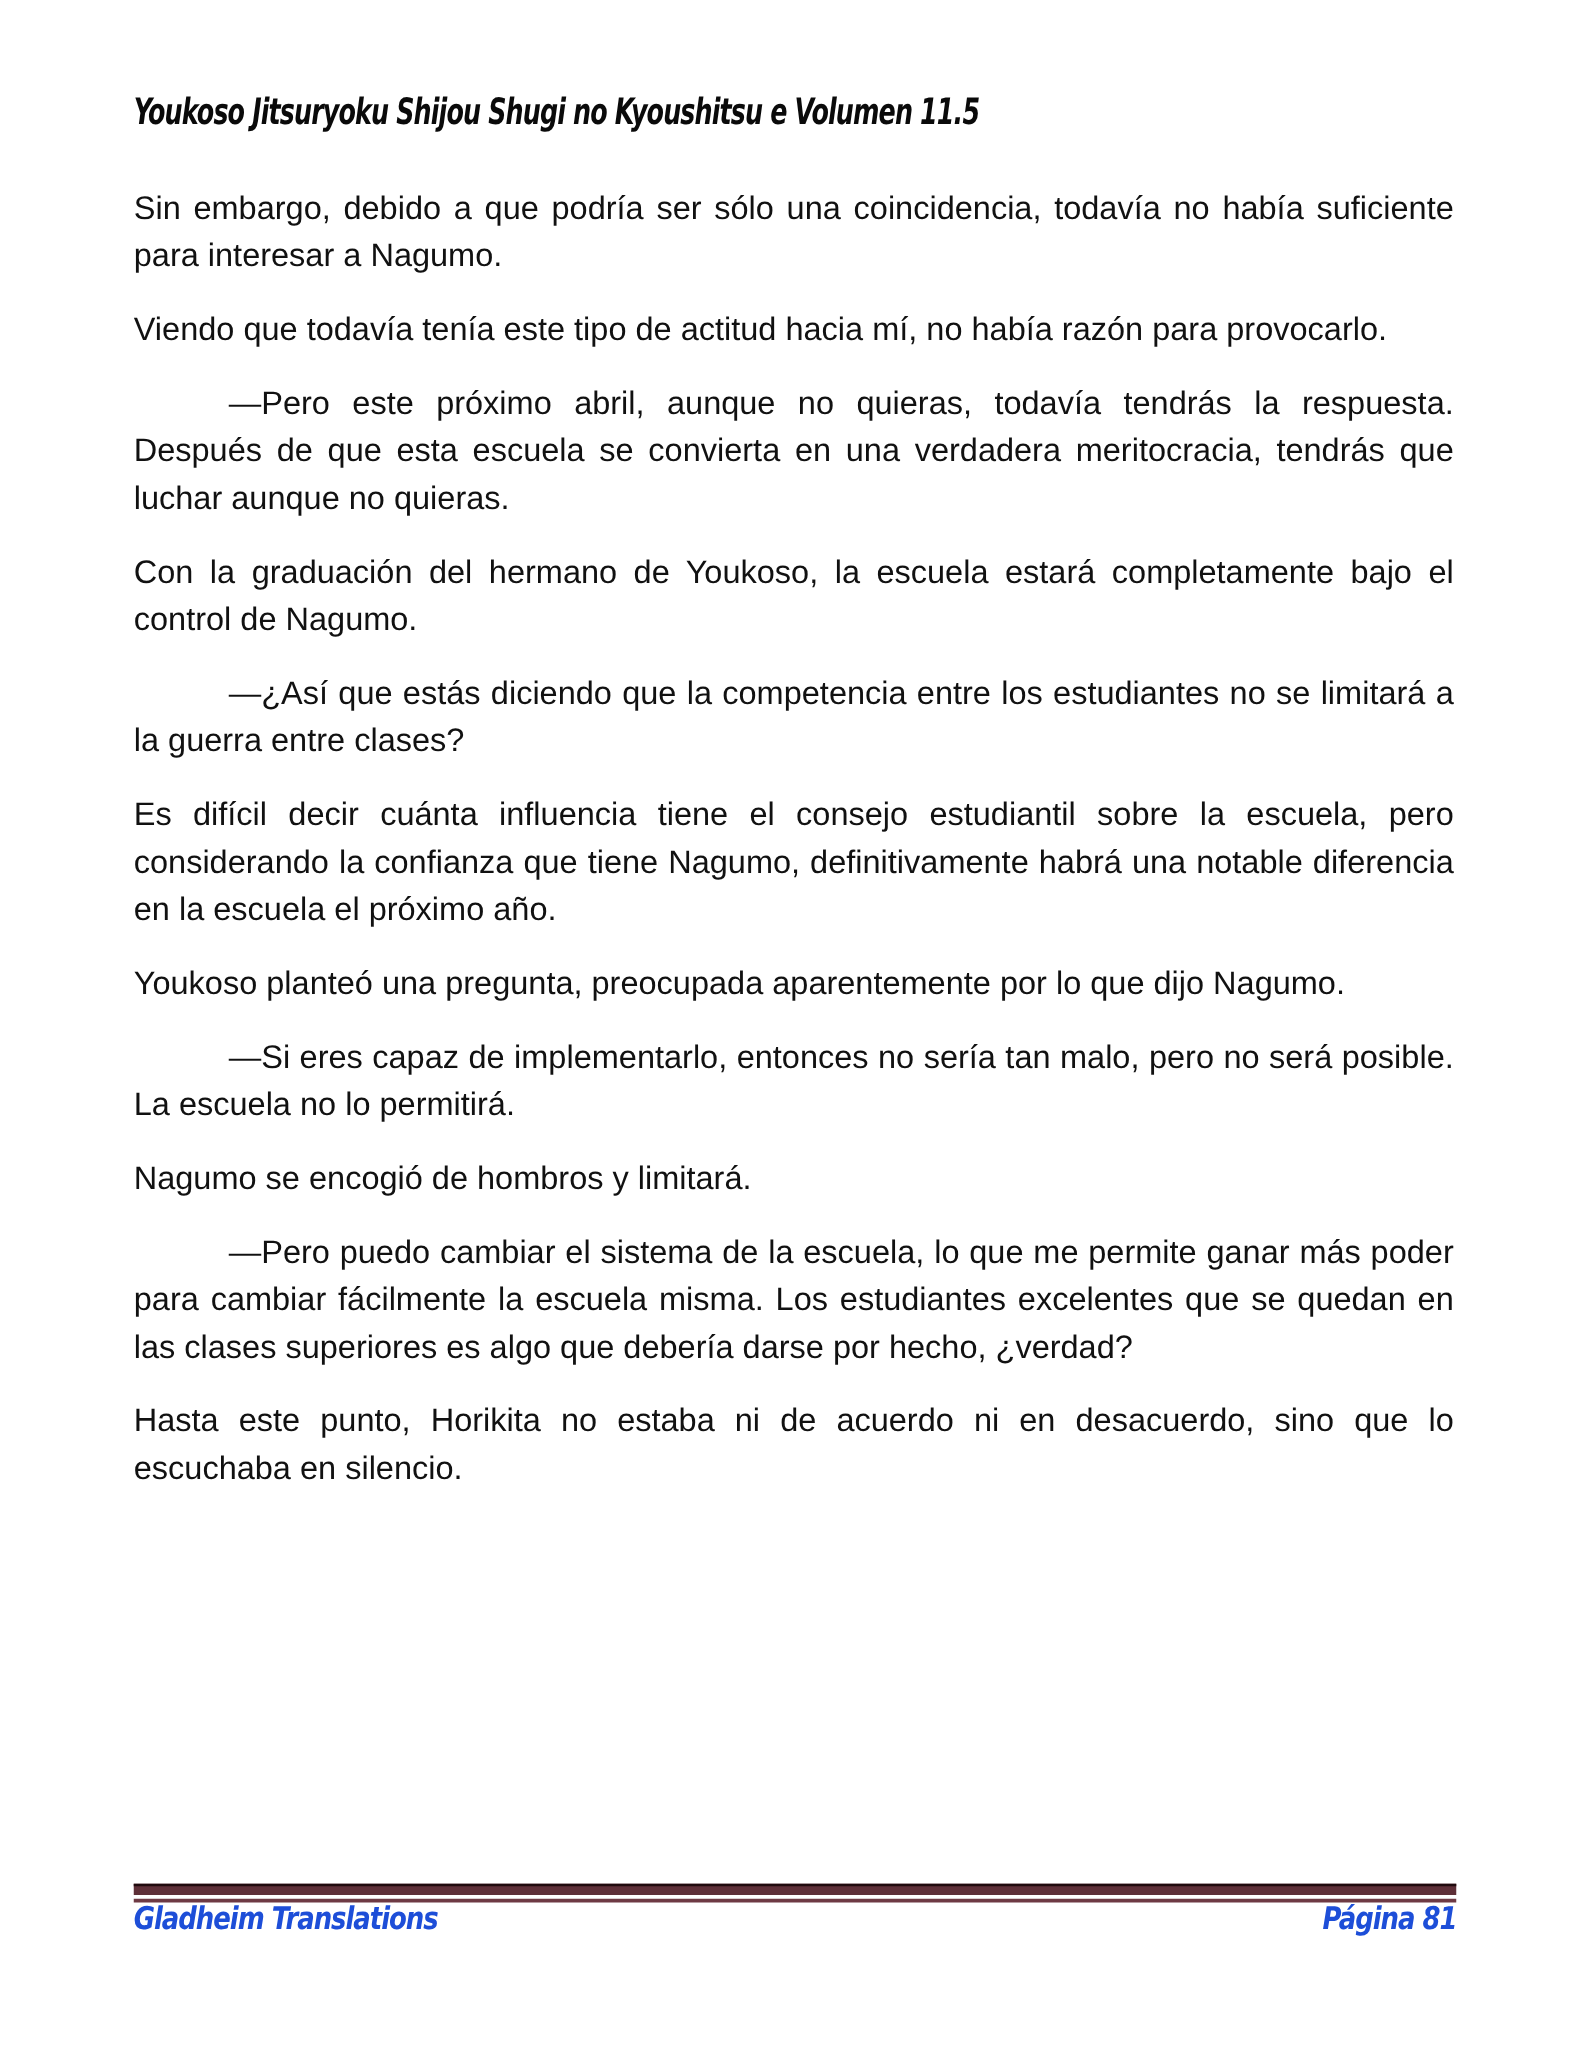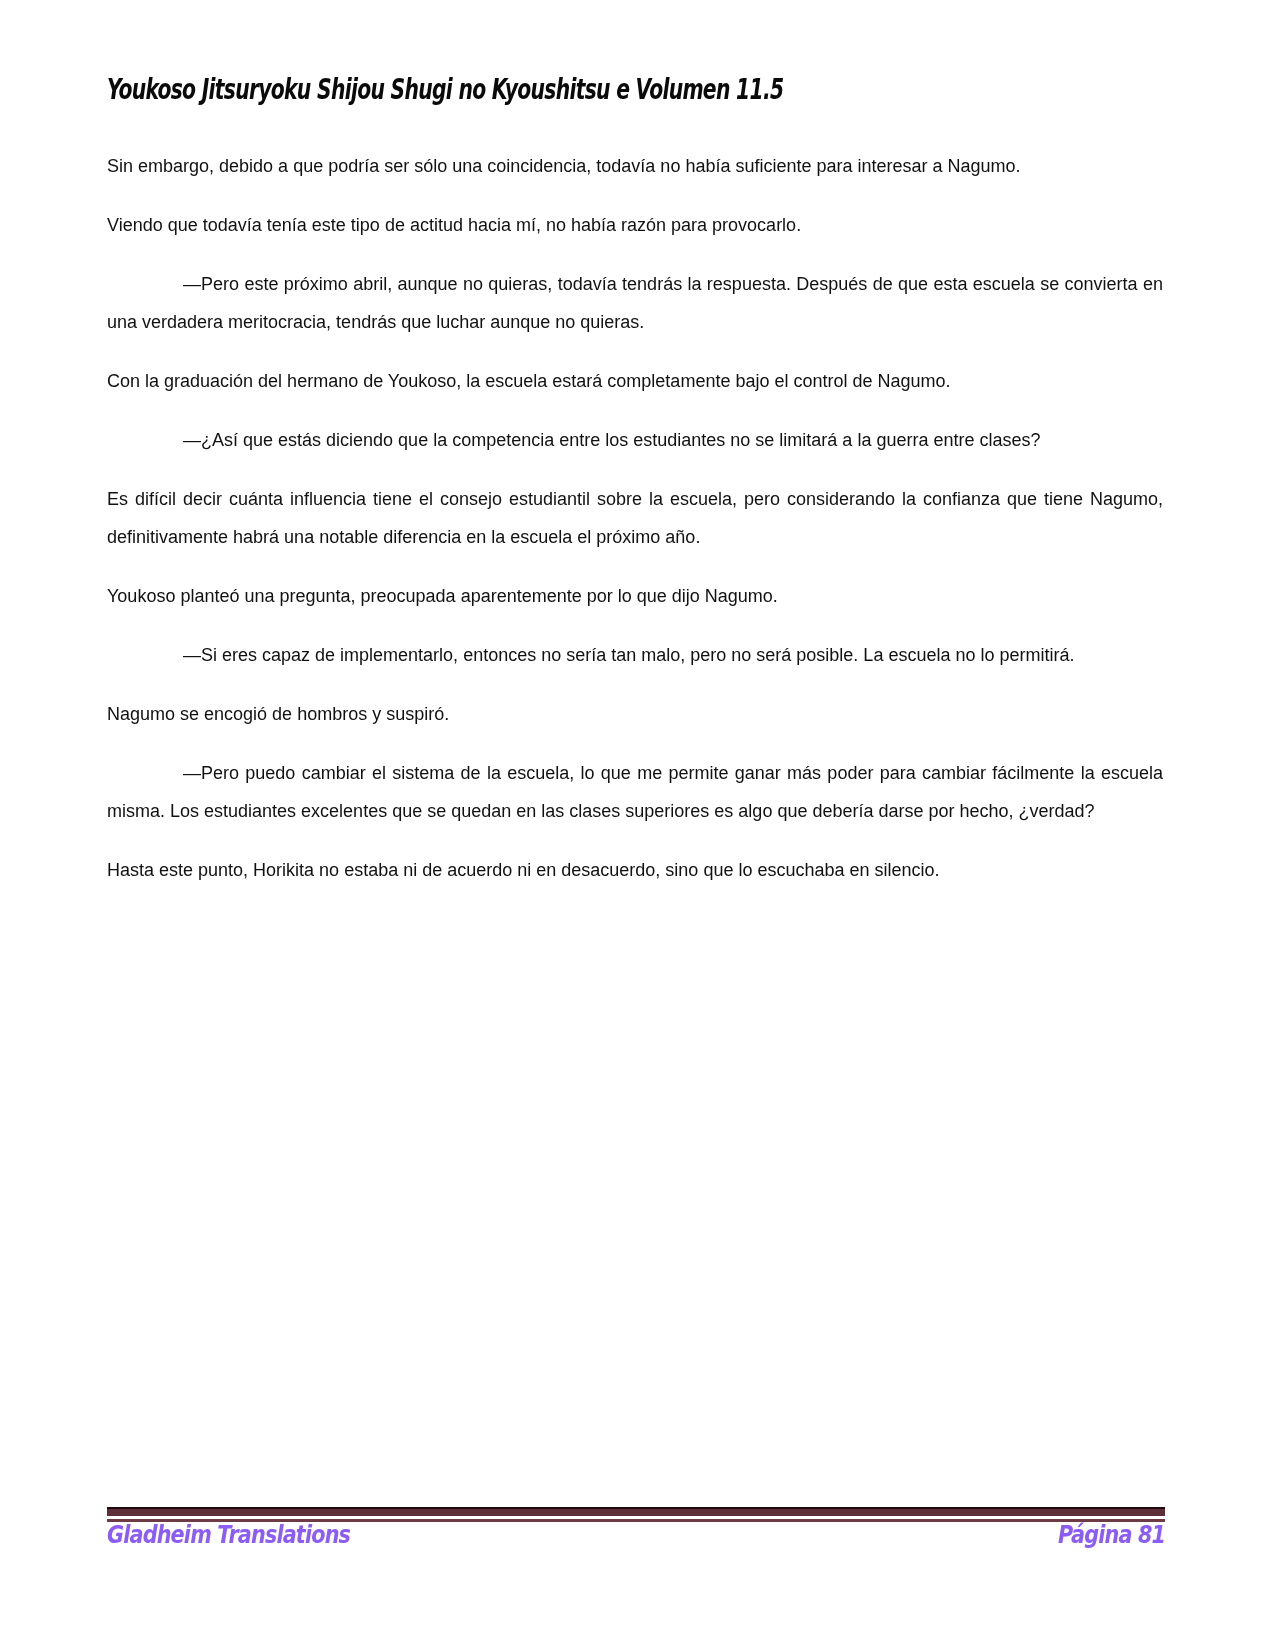--- a/index.html
+++ b/index.html
@@ -22,40 +22,40 @@
     transform:scaleX(0.70);
     transform-origin:0 50%;
     color:#0a0a0a;
   }
   
   .bodytext{
     position:absolute;left:107px;top:147px;width:1056px;
   }
   .para{
     margin:0 0 21px 0;
-    font-size:18px;line-height:38px;
+    font-size:26px;line-height:38px;
     text-align:justify;
     text-justify:inter-word;
     color:#111;
   }
   .para.dialogue{text-indent:76px;}
   
   .footer-rule{position:absolute;left:107px;top:1507px;width:1058px;}
   .rule-thick{height:7px;background:#5e2f38;border-top:2px solid #200a0e;}
   .rule-gap{height:3px;background:#ffffff;}
   .rule-thin{height:3px;background:#6e3a44;}
   
   .footer{
     position:absolute;left:107px;top:1520px;width:1058px;
     display:flex;justify-content:space-between;align-items:flex-start;
     font-family:"DejaVu Sans",sans-serif;
     font-weight:bold;font-style:italic;
     font-size:25px;line-height:30px;
     letter-spacing:-1px;
-    color:#8b5cf6;
+    color:#1d4ed8;
     white-space:nowrap;
   }
   .footer .left{display:inline-block;transform:scaleX(0.83);transform-origin:0 50%;}
   .footer .right{display:inline-block;transform:scaleX(0.83);transform-origin:100% 50%;}
 </style>
 </head>
 <body>
 
 <div class="page">
 
@@ -65,21 +65,21 @@
 
   <div class="bodytext">
       <p class="para">Sin embargo, debido a que podría ser sólo una coincidencia, todavía no había suficiente para interesar a Nagumo.</p>
       <p class="para">Viendo que todavía tenía este tipo de actitud hacia mí, no había razón para provocarlo.</p>
       <p class="para dialogue">—Pero este próximo abril, aunque no quieras, todavía tendrás la respuesta. Después de que esta escuela se convierta en una verdadera meritocracia, tendrás que luchar aunque no quieras.</p>
       <p class="para">Con la graduación del hermano de Youkoso, la escuela estará completamente bajo el control de Nagumo.</p>
       <p class="para dialogue">—¿Así que estás diciendo que la competencia entre los estudiantes no se limitará a la guerra entre clases?</p>
       <p class="para">Es difícil decir cuánta influencia tiene el consejo estudiantil sobre la escuela, pero considerando la confianza que tiene Nagumo, definitivamente habrá una notable diferencia en la escuela el próximo año.</p>
       <p class="para">Youkoso planteó una pregunta, preocupada aparentemente por lo que dijo Nagumo.</p>
       <p class="para dialogue">—Si eres capaz de implementarlo, entonces no sería tan malo, pero no será posible. La escuela no lo permitirá.</p>
-      <p class="para">Nagumo se encogió de hombros y suspiró.</p>
+      <p class="para">Nagumo se encogió de hombros y limitará.</p>
       <p class="para dialogue">—Pero puedo cambiar el sistema de la escuela, lo que me permite ganar más poder para cambiar fácilmente la escuela misma. Los estudiantes excelentes que se quedan en las clases superiores es algo que debería darse por hecho, ¿verdad?</p>
       <p class="para">Hasta este punto, Horikita no estaba ni de acuerdo ni en desacuerdo, sino que lo escuchaba en silencio.</p>
     </div>
 
   <div class="footer-rule">
     <div class="rule-thick"></div>
     <div class="rule-gap"></div>
     <div class="rule-thin"></div>
   </div>
 

